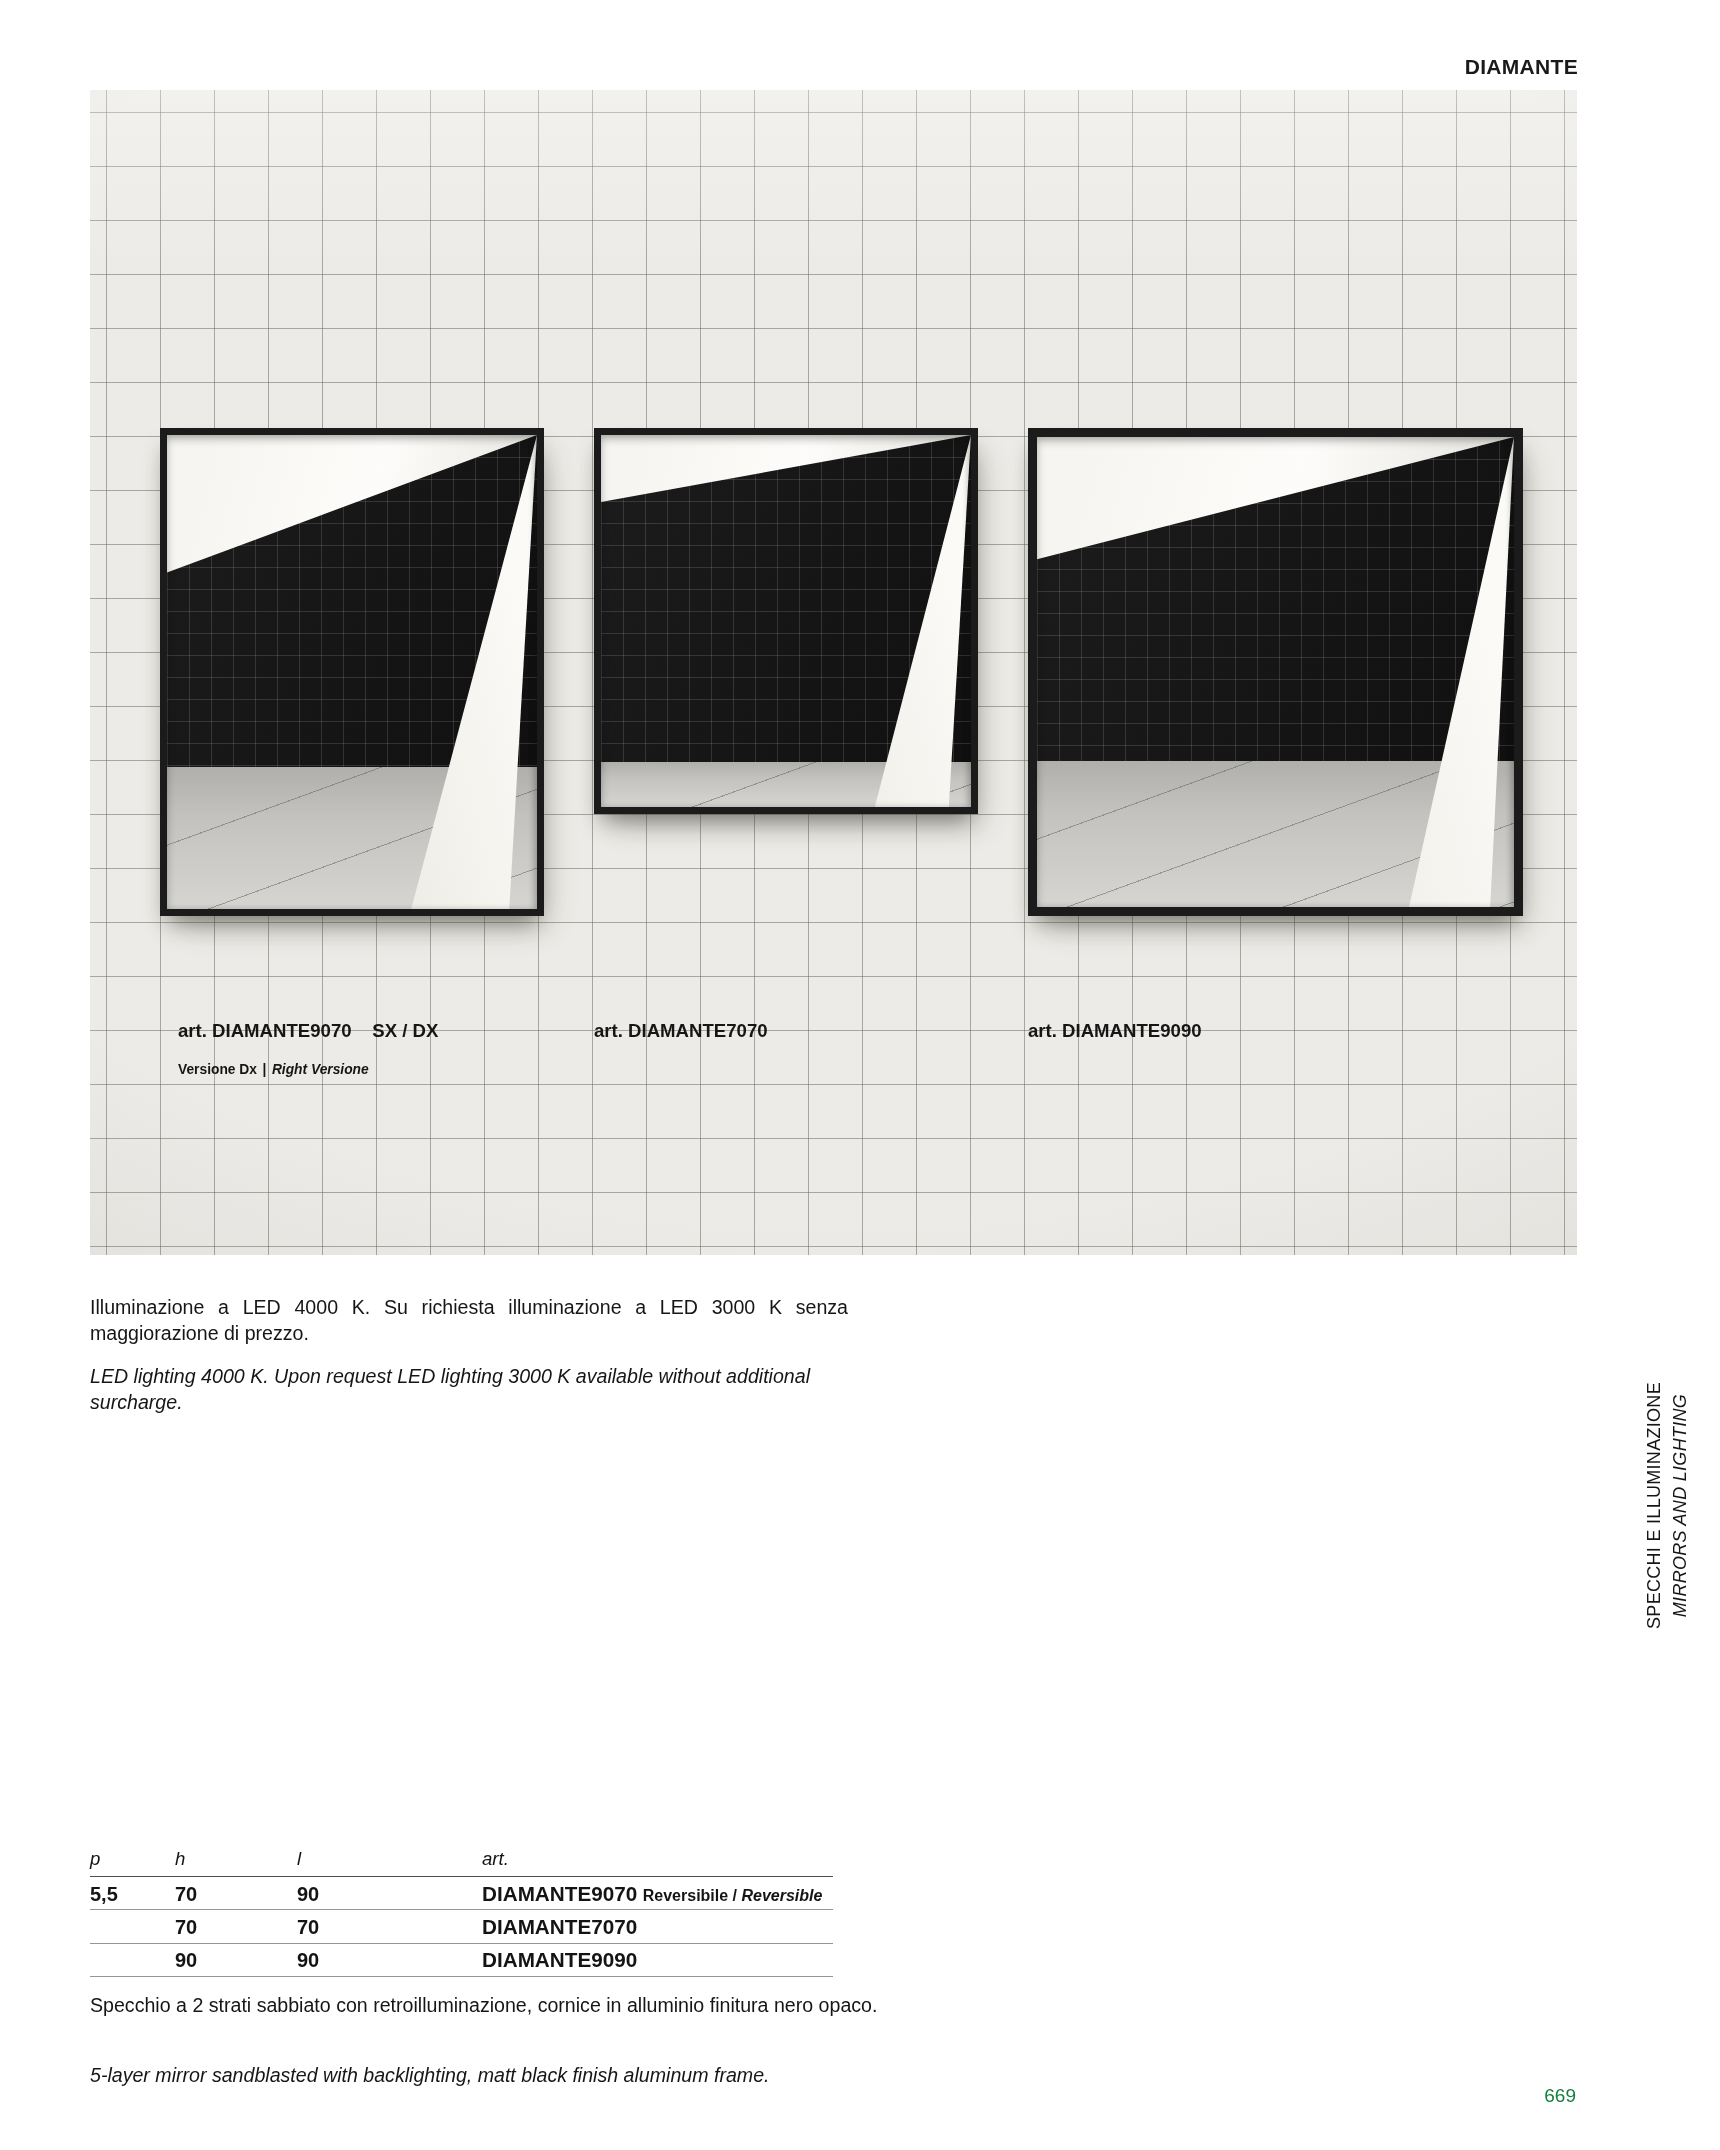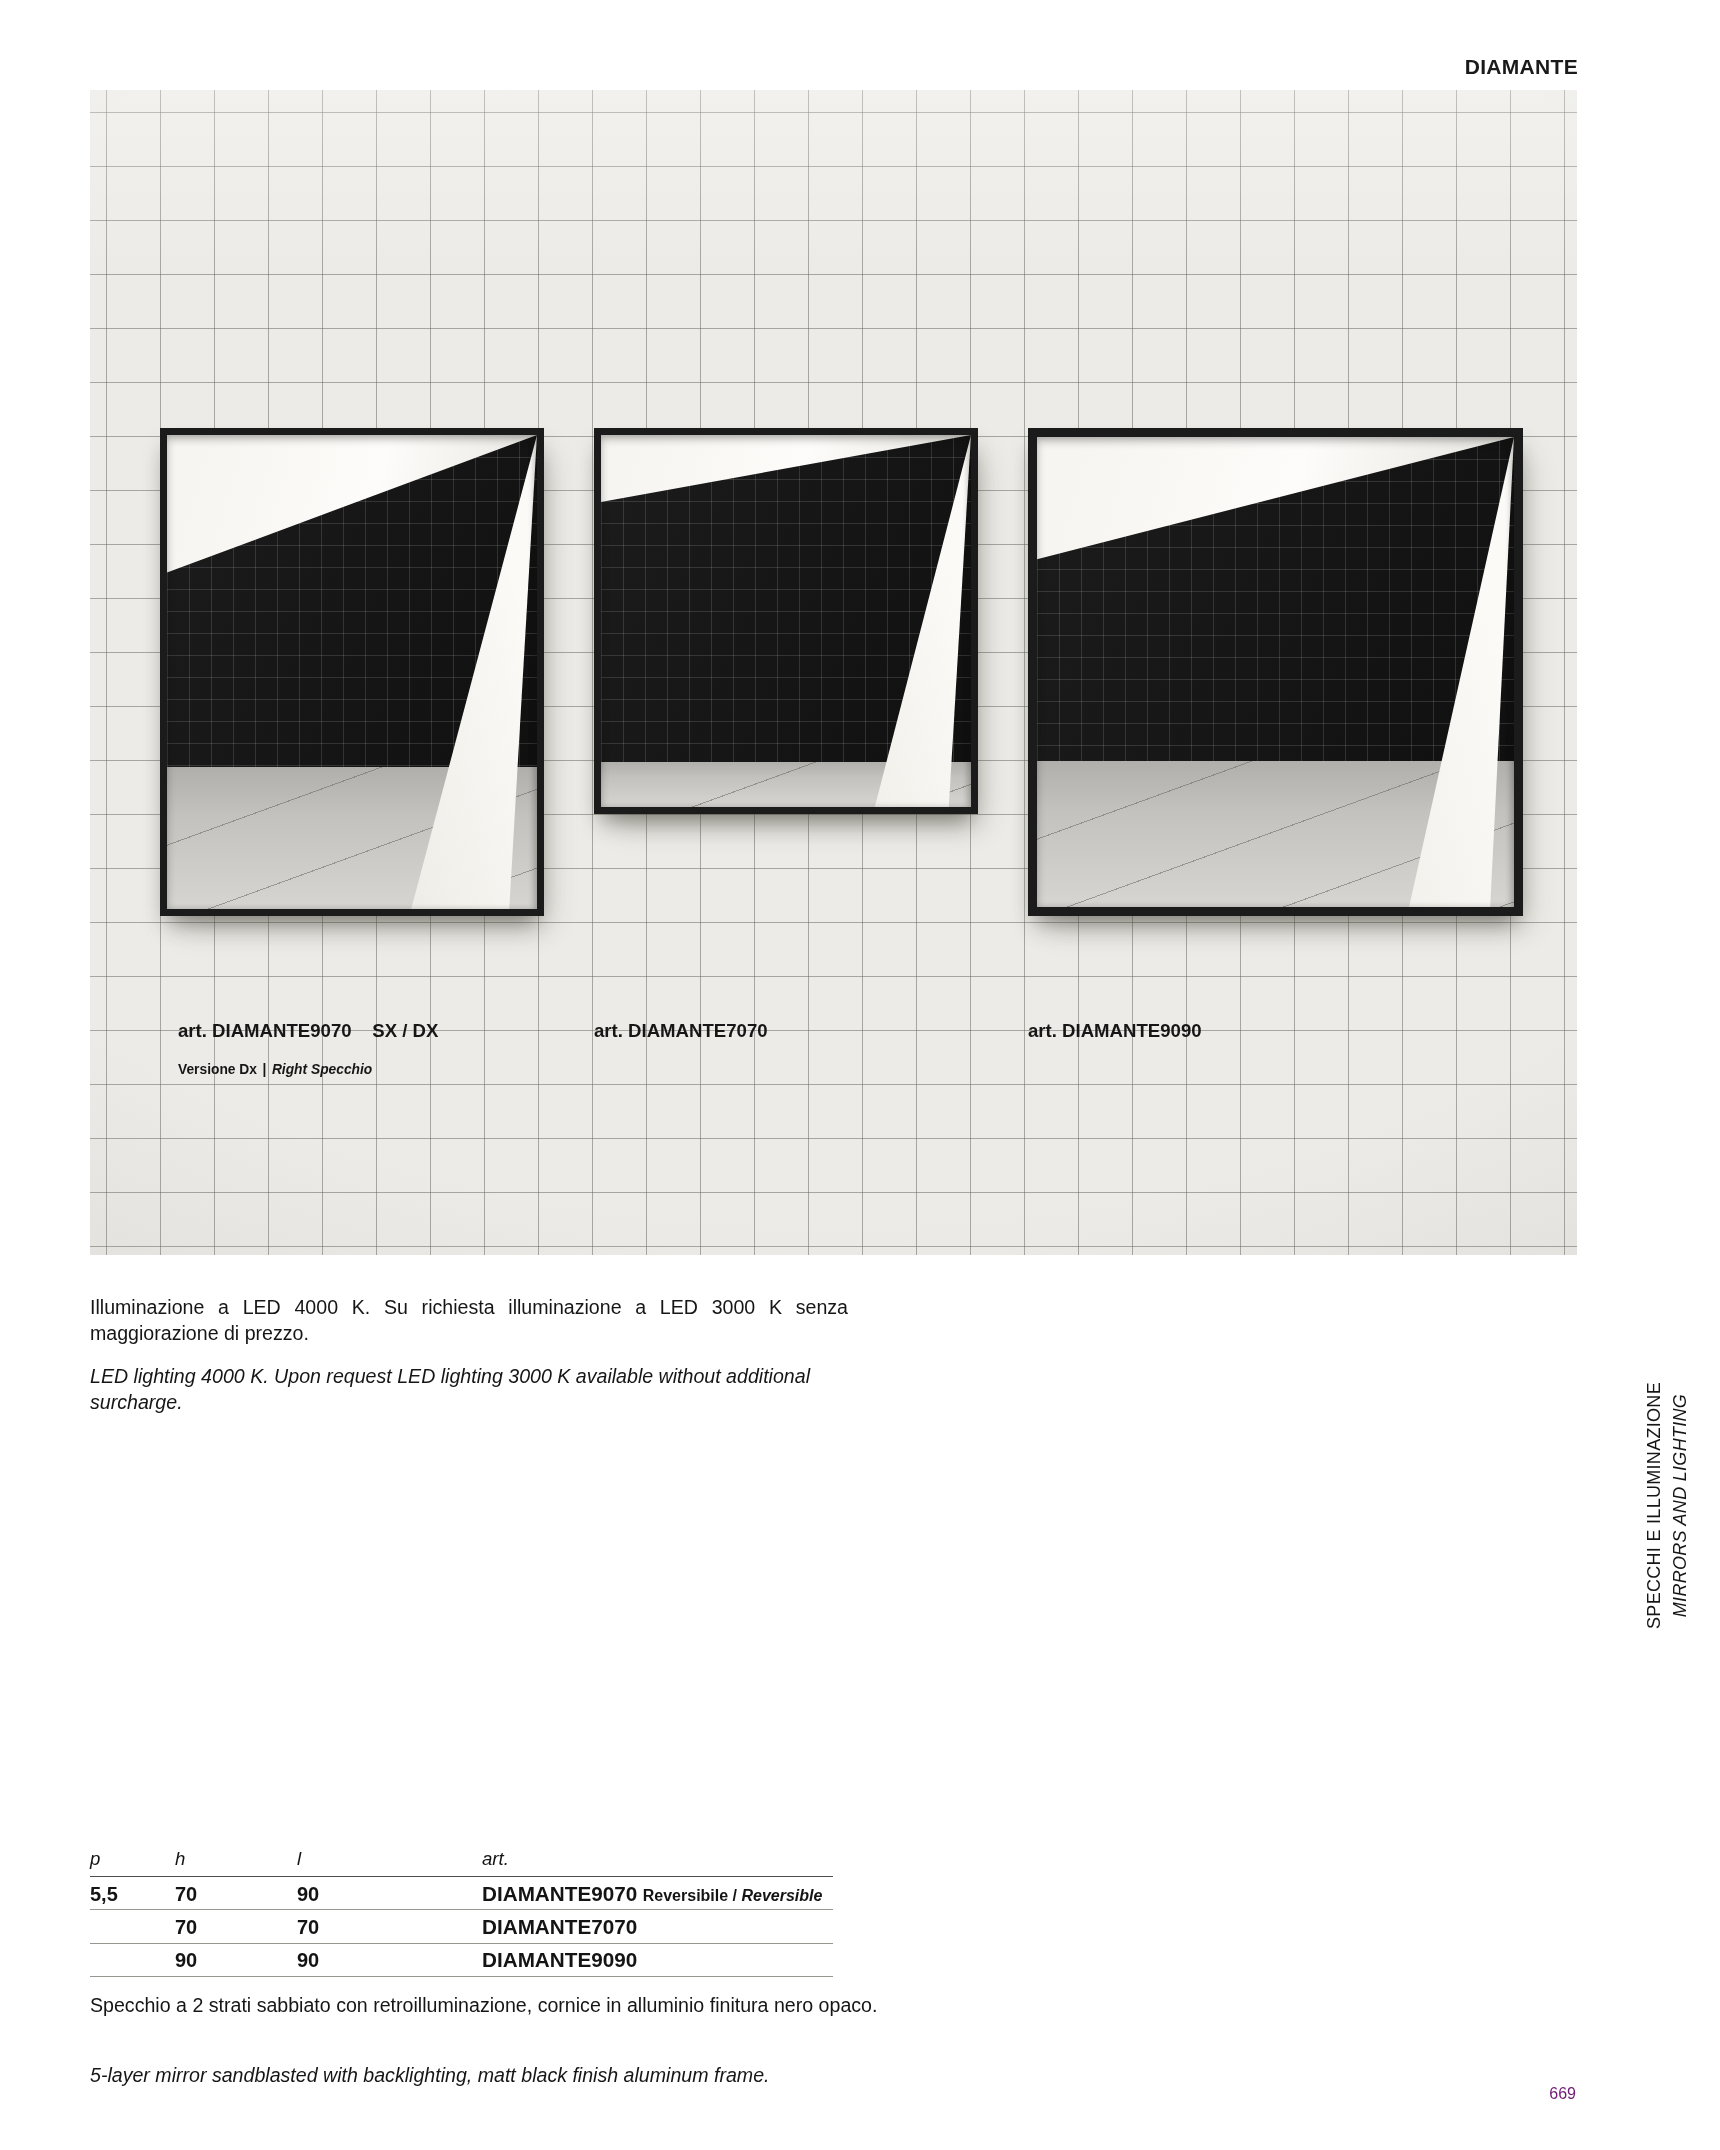--- a/index.html
+++ b/index.html
@@ -115,21 +115,21 @@
   .t-row {
     display: grid; grid-template-columns: 85px 122px 185px auto;
     align-items: baseline; font-weight: bold; font-size: 20px;
     padding: 4.8px 0 3.4px; border-bottom: 1.4px solid #97978f;
   }
   .t-row .art-code { font-size: 20.7px; }
   .t-row .rev { font-size: 16px; }
   .t-row .rev .en { font-style: italic; }
 
   
-  .page-number { position: absolute; top: 2085px; right: 145px; font-size: 16px; color: #701a75; }
+  .page-number { position: absolute; top: 2085px; right: 145px; font-size: 19px; color: #15803d; }
 </style>
 </head>
 <body>
 
 <div class="page">
 
   <div class="page-title">DIAMANTE</div>
 
   <div class="photo">
 
@@ -156,21 +156,21 @@
         <div class="wall"></div>
         <div class="floor"></div>
         <div class="wedge-top"></div>
         <div class="wedge-right"></div>
       </div>
     </figure>
 
     <div class="caption c1">
       <span>art. DIAMANTE9070</span><span class="variant">SX / DX</span>
       <div class="sub">
-        <span>Versione Dx</span><span class="sep">|</span><span class="en">Right Specchio</span>
+        <span>Versione Dx</span><span class="sep">|</span><span class="en">Right Versione</span>
       </div>
     </div>
 
     <div class="caption c2">
       <span>art. DIAMANTE7070</span>
     </div>
 
     <div class="caption c3">
       <span>art. DIAMANTE9090</span>
     </div>

